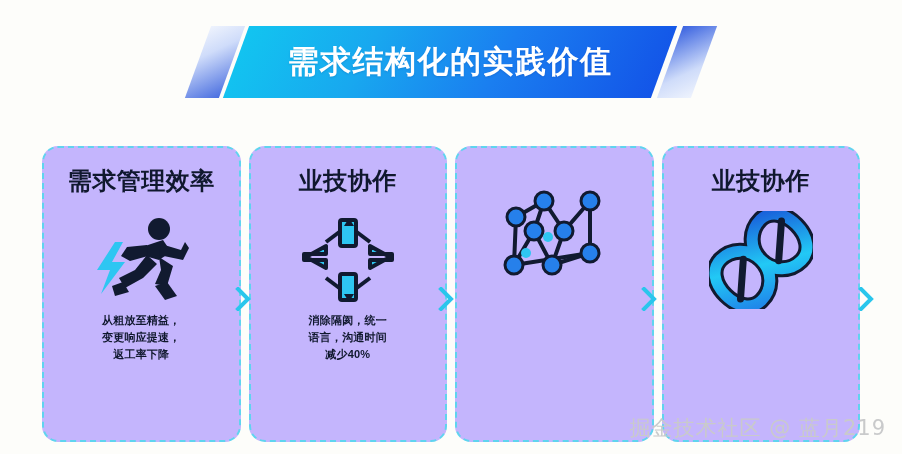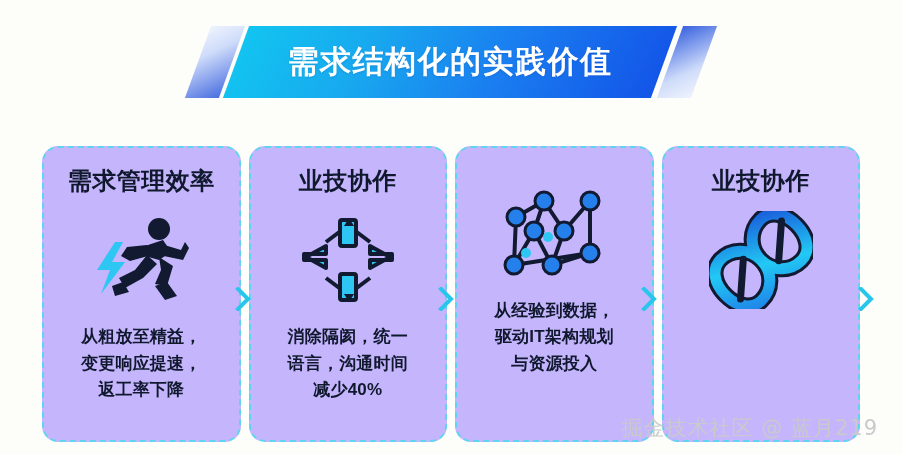--- a/index.html
+++ b/index.html
@@ -106,22 +106,21 @@
     height: 104px;
     width: 118px;
     margin-top: 14px;
     display: flex;
     align-items: center;
     justify-content: center;
   }
   .card-icon svg { display: block; }
 
   .card-desc {
-    margin-top: 12px;
-    font-size: 17px;
+    font-size: 11px;
     font-weight: bold;
     color: #10182e;
     line-height: 1.55;
     text-align: center;
     letter-spacing: 0.2px;
     max-width: 170px;
   }
 
   
   .chevron {
@@ -134,21 +133,21 @@
   }
   .chevron svg { display: block; }
   .chevron.c1 { left: 235px; }
   .chevron.c2 { left: 438px; }
   .chevron.c3 { left: 641px; }
   .chevron.c4 { left: 858px; }
 
   
   .watermark {
     position: absolute;
-    right: 24px;
+    right: 16px;
     bottom: 12px;
     font-size: 21px;
     color: #c9cacb;
     letter-spacing: 1px;
     white-space: nowrap;
     font-family: "DejaVu Sans", sans-serif;
     z-index: 9;
     text-align: right;
   }
 </style>
@@ -240,21 +239,20 @@
           <circle cx="34" cy="44" r="9"></circle>
           <circle cx="64" cy="44" r="9"></circle>
           <circle cx="14" cy="78" r="9"></circle>
           <circle cx="52" cy="78" r="9"></circle>
           <circle cx="90" cy="66" r="9"></circle>
         </g>
         <circle cx="48" cy="50" r="5" fill="#2ec6f2"></circle>
         <circle cx="26" cy="66" r="5" fill="#2ec6f2"></circle>
       </svg>
     </div>
-    <div class="card-desc">从经验到数据，<br>驱动IT架构规划<br>与资源投入</div>
   </div>
 
   <div class="card">
     <div class="card-title">业技协作</div>
     <div class="card-icon">
       <svg width="104" height="98" viewBox="0 0 104 98">
         <defs>
           <linearGradient id="infGrad" x1="0" y1="1" x2="1" y2="0">
             <linearGradient></linearGradient>
             <stop offset="0%" stop-color="#1f7fe8"></stop>

